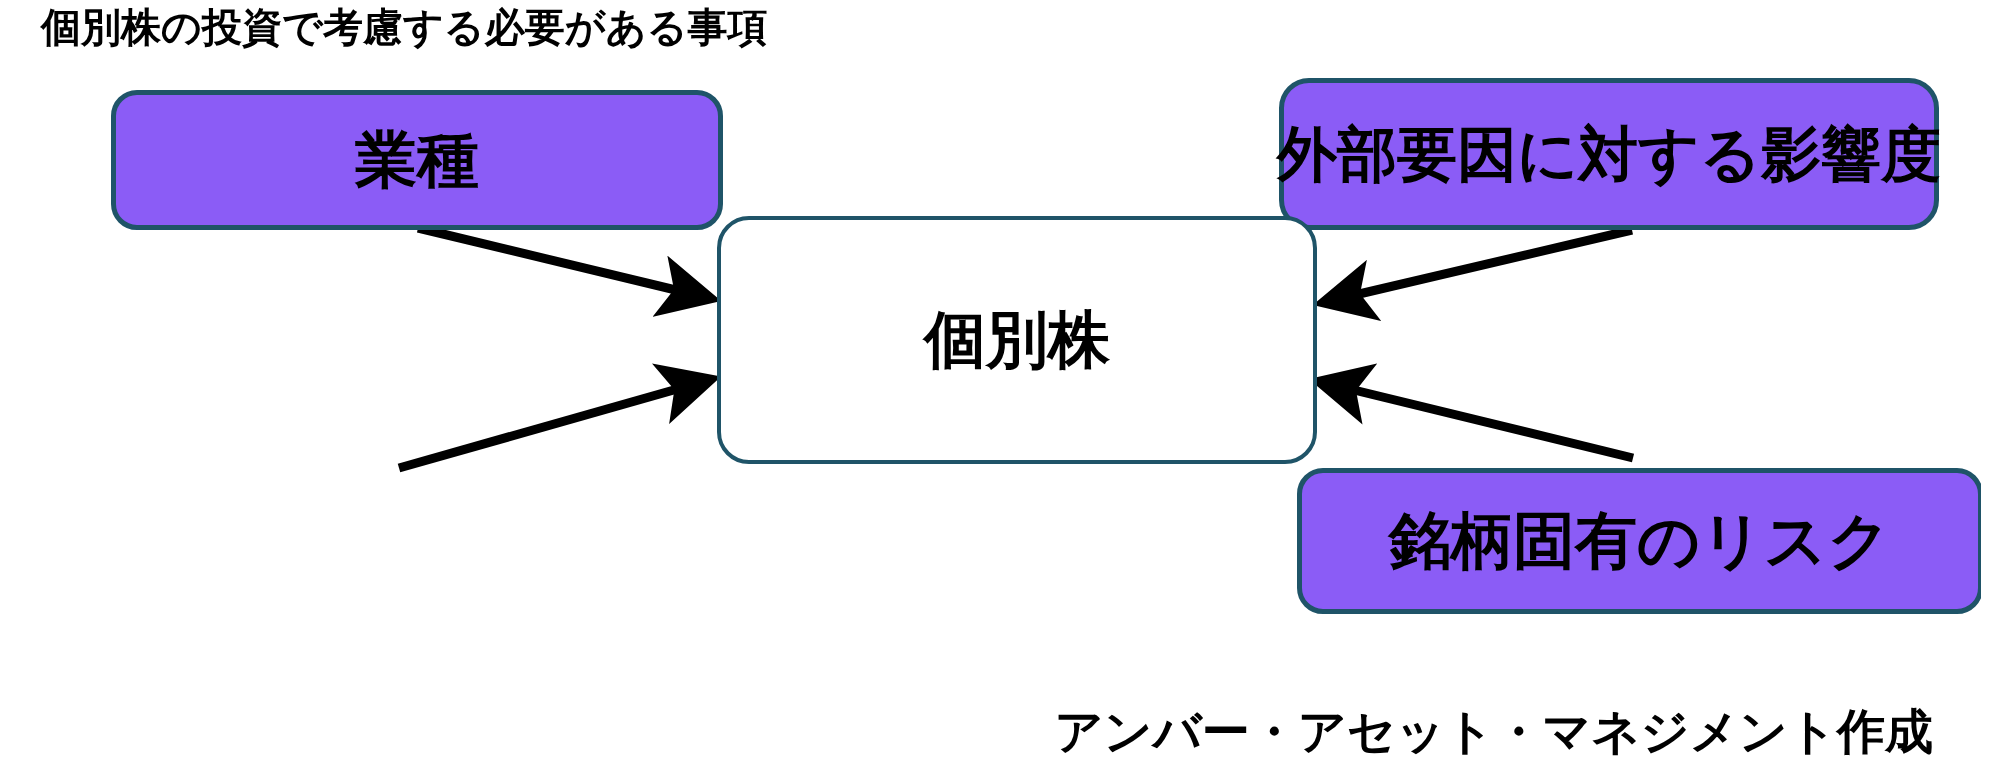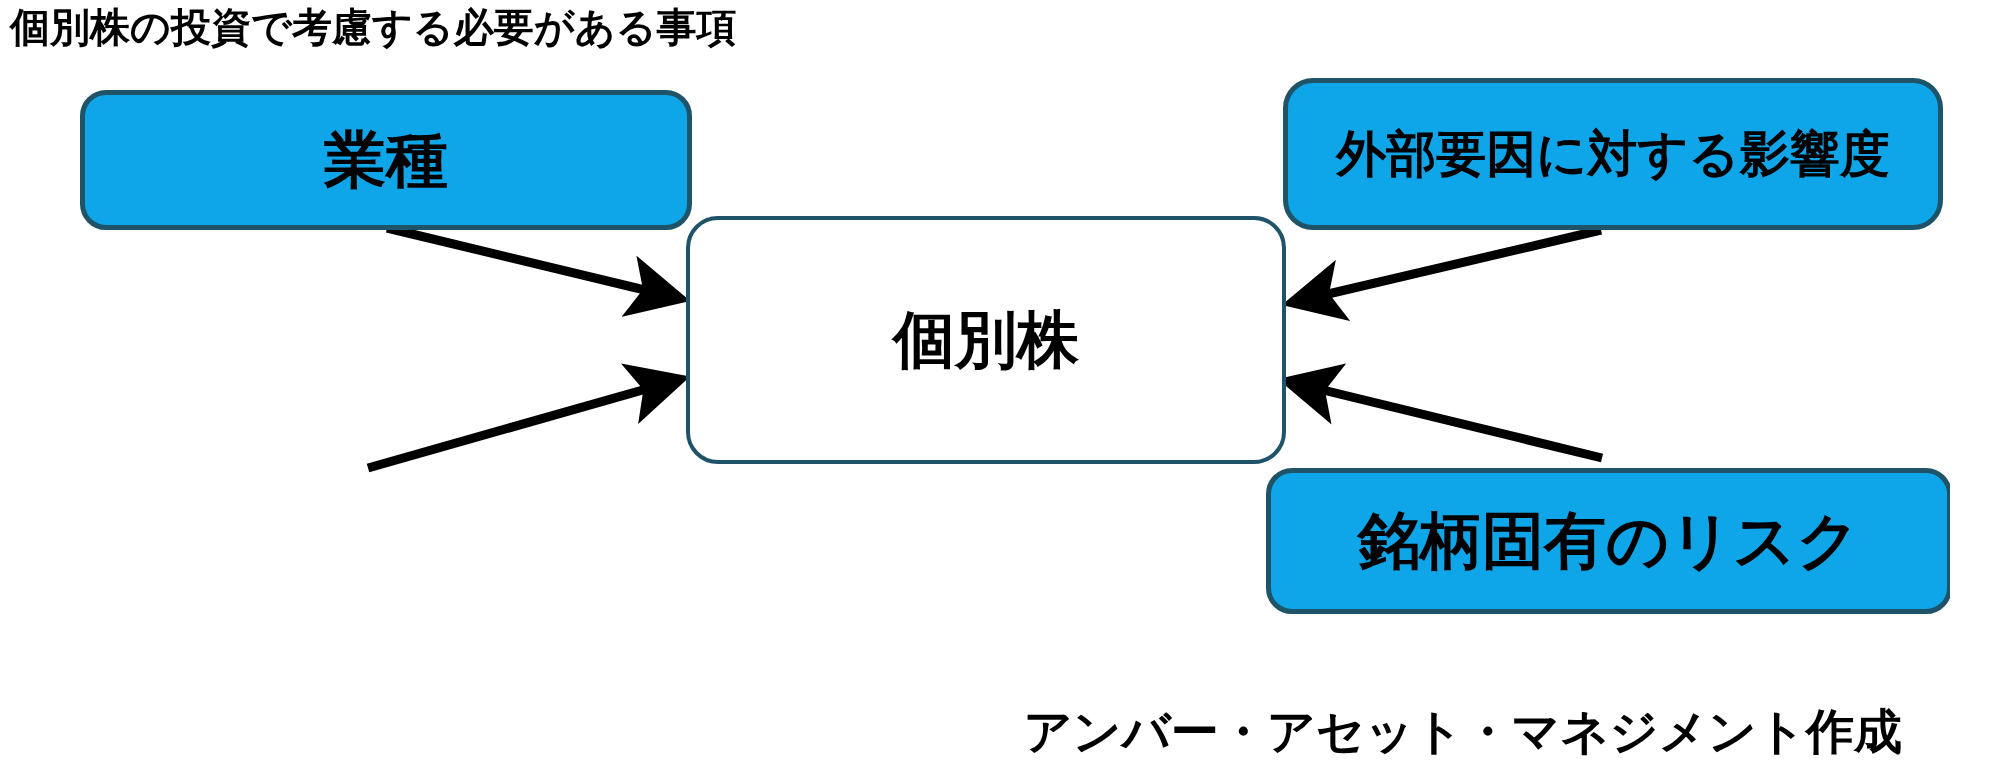--- a/index.html
+++ b/index.html
@@ -9,20 +9,21 @@
   }
   body {
     font-family: "DejaVu Sans", "Liberation Sans", sans-serif;
   }
   #canvas {
     position: relative;
     width: 1950px;
     height: 775px;
     background: #ffffff;
     overflow: hidden;
+    margin-left: 31px;
   }
   .title {
     position: absolute;
     left: 10px;
     top: 4px;
     font-size: 40px;
     font-weight: bold;
     color: #000000;
     letter-spacing: 0px;
     white-space: nowrap;
@@ -37,38 +38,38 @@
     border-radius: 26px;
     border: 5px solid #1F5468;
     color: #000000;
     font-weight: bold;
     text-align: center;
     line-height: 1.1;
     z-index: 3;
     white-space: nowrap;
   }
   .node.green {
-    background: #0ea5e9;
+    background: #8b5cf6;
   }
   .node.white {
     background: #ffffff;
   }
   #node-gyoushu {
     left: 80px;
     top: 90px;
     width: 612px;
     height: 140px;
     font-size: 62px;
   }
   #node-gaibu {
-    left: 1283px;
+    left: 1248px;
     top: 78px;
     width: 660px;
     height: 152px;
-    font-size: 50px;
+    font-size: 60px;
     border-radius: 30px;
   }
   #node-meigara-tokusei {
     left: 78px;
     top: 470px;
     width: 604px;
     height: 146px;
     font-size: 62px;
   }
   #node-meigara-risk {

